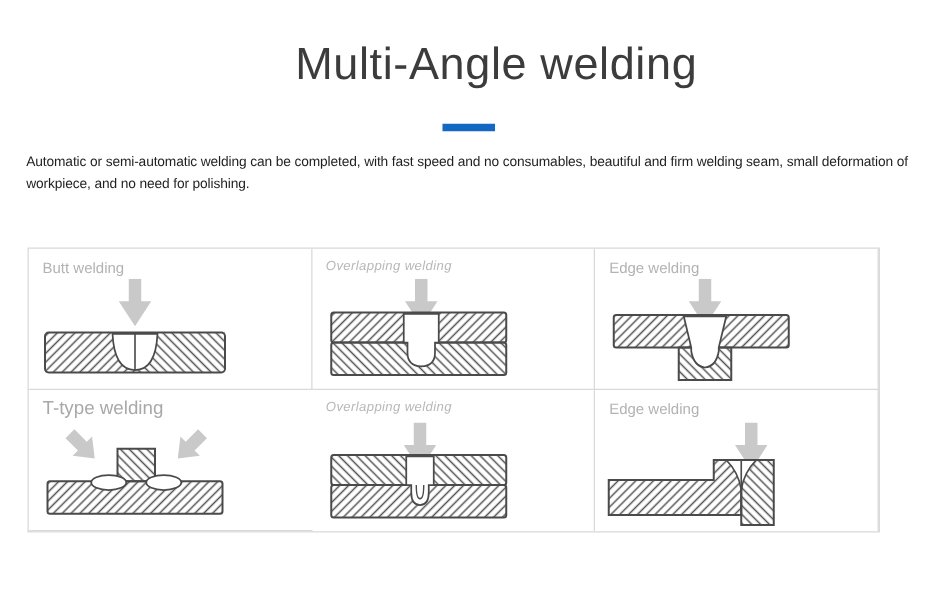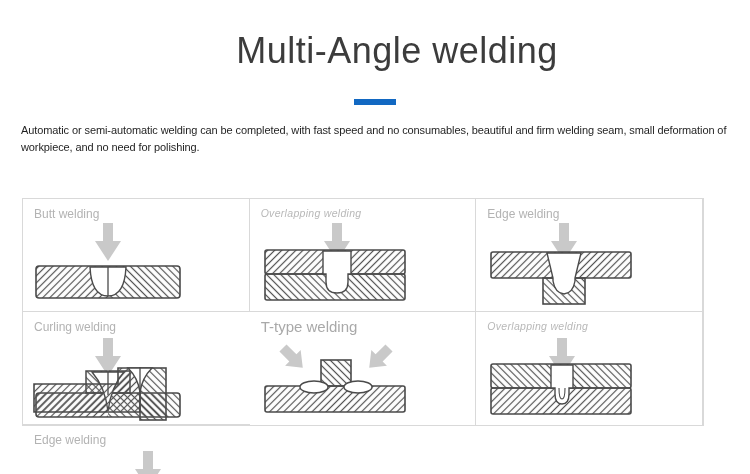--- a/index.html
+++ b/index.html
@@ -92,35 +92,20 @@
     <svg class="down-arrow" style="left:75px" width="26" height="38">
       <polygon points="8,0 18,0 18,18 26,18 13,38 0,18 8,18" fill="#c9c9c9"></polygon>
     </svg>
     <svg class="diag" width="160" height="84" viewBox="0 0 160 84">
       <rect x="10" y="28" width="140" height="26" rx="2" fill="url(#hA)" stroke="#4a4a4a" stroke-width="1.6"></rect>
       <rect x="62" y="54" width="42" height="26" fill="url(#hB)" stroke="#4a4a4a" stroke-width="1.6"></rect>
       <path d="M66 29 L72 54 L72 57 Q74 69 83 70 Q92 69 94 57 L94 54 L100 29 Z" fill="#ffffff" stroke="#4a4a4a" stroke-width="1.4"></path>
     </svg>
   </div>
 
-  <div class="cell">
-    <span class="cell-label">Curling welding</span>
-    <svg class="down-arrow" style="left:72px;top:26px" width="26" height="38">
-      <polygon points="8,0 18,0 18,18 26,18 13,38 0,18 8,18" fill="#c9c9c9"></polygon>
-    </svg>
-    <svg class="diag" width="160" height="84" viewBox="0 0 160 84">
-      <rect x="8" y="56" width="72" height="24" fill="url(#hA)"></rect>
-      <rect x="80" y="56" width="72" height="24" fill="url(#hB)"></rect>
-      <rect x="8" y="56" width="144" height="24" rx="3" fill="none" stroke="#4a4a4a" stroke-width="1.6"></rect>
-      <rect x="58" y="34" width="21" height="22" fill="url(#hB)" stroke="#4a4a4a" stroke-width="1.5"></rect>
-      <rect x="81" y="34" width="21" height="22" fill="url(#hA)" stroke="#4a4a4a" stroke-width="1.5"></rect>
-      <path d="M64 35 Q77 50 80 74 Q83 50 96 35 Z" fill="#ffffff" stroke="#4a4a4a" stroke-width="1.4"></path>
-      <line x1="80" y1="35" x2="80" y2="58"></line>
-    </svg>
-  </div>
 
   <div class="cell">
     <span class="cell-label big">T-type welding</span>
     <svg class="diag" width="160" height="84" viewBox="0 0 160 84">
       <g fill="#c9c9c9">
         <polygon transform="translate(40,22) rotate(-45)" points="-5,-17 5,-17 5,-3 11,-3 0,11 -11,-3 -5,-3"></polygon>
         <polygon transform="translate(122,22) rotate(45)" points="-5,-17 5,-17 5,-3 11,-3 0,11 -11,-3 -5,-3"></polygon>
       </g>
       <rect x="10" y="48" width="140" height="26" rx="2" fill="url(#hA)" stroke="#4a4a4a" stroke-width="1.6"></rect>
       <rect x="66" y="22" width="30" height="26" fill="url(#hB)" stroke="#4a4a4a" stroke-width="1.6"></rect>

